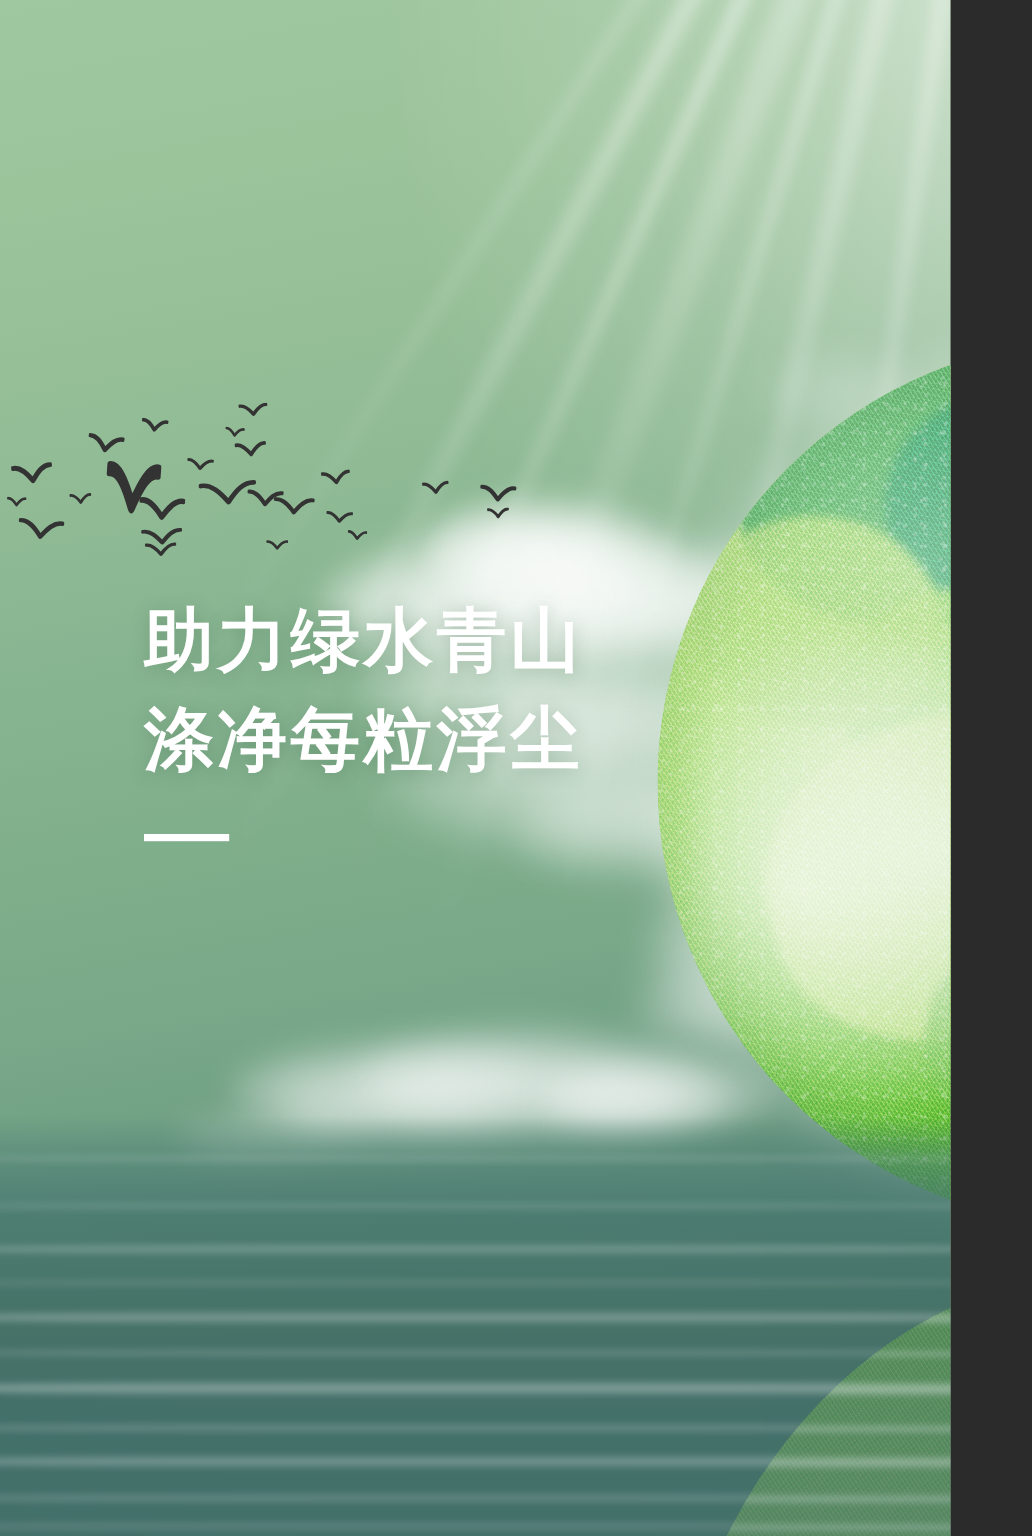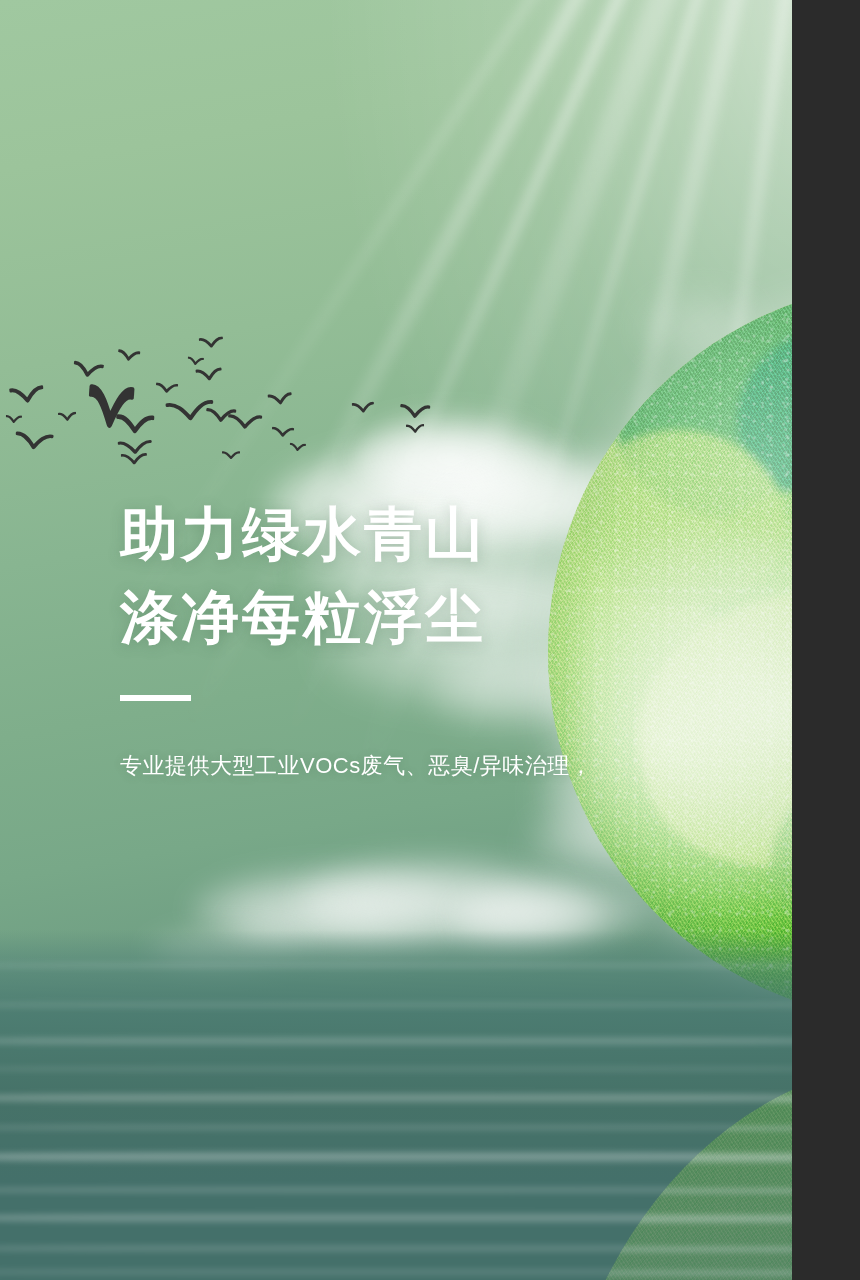--- a/index.html
+++ b/index.html
@@ -391,16 +391,15 @@
         </svg></div>
       <div class="bird" style="left: 6px; top: 410px; width: 16px; height: 9px; transform: rotate(2deg);"><svg viewBox="0 0 100 55" width="16" height="9" preserveAspectRatio="none">
           <path d="M4 8 C 22 6, 36 22, 50 42 C 64 22, 78 6, 96 8" fill="none" stroke="#333333" stroke-width="13.75" stroke-linecap="round" stroke-linejoin="round"></path>
         </svg></div>
     </div>
 
   <div class="copy">
     <div class="headline">助力绿水青山</div>
     <div class="headline">涤净每粒浮尘</div>
     <div class="rule"></div>
-    <div class="sub">专业提供大型工业VOCs废气、恶臭/异味治理，</div>
   </div>
 
 </div>
 
 </body></html>

